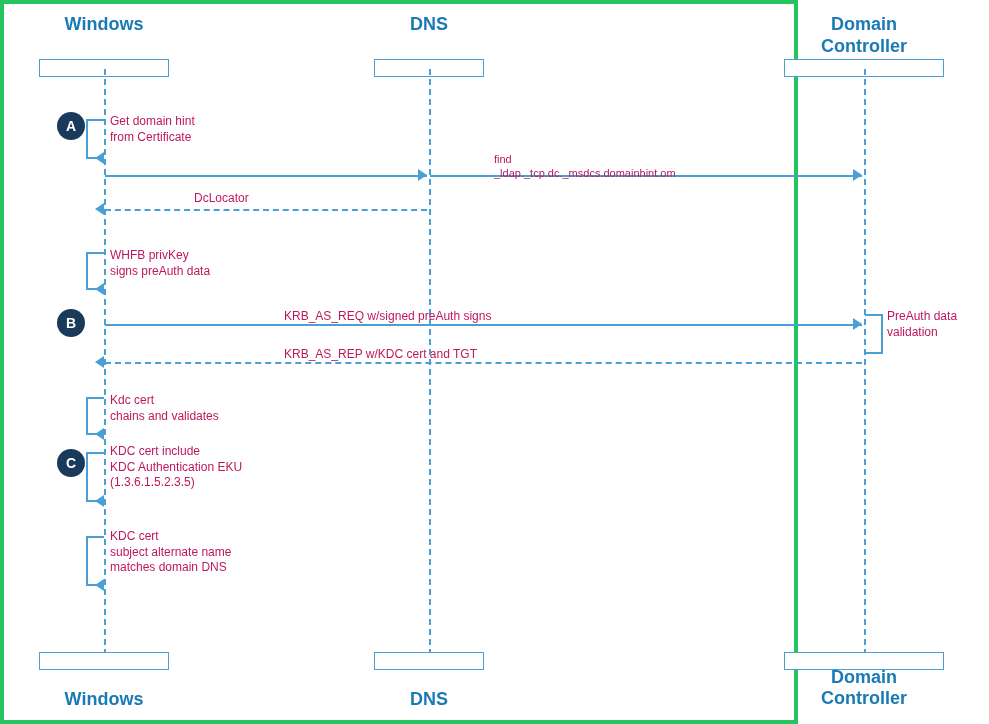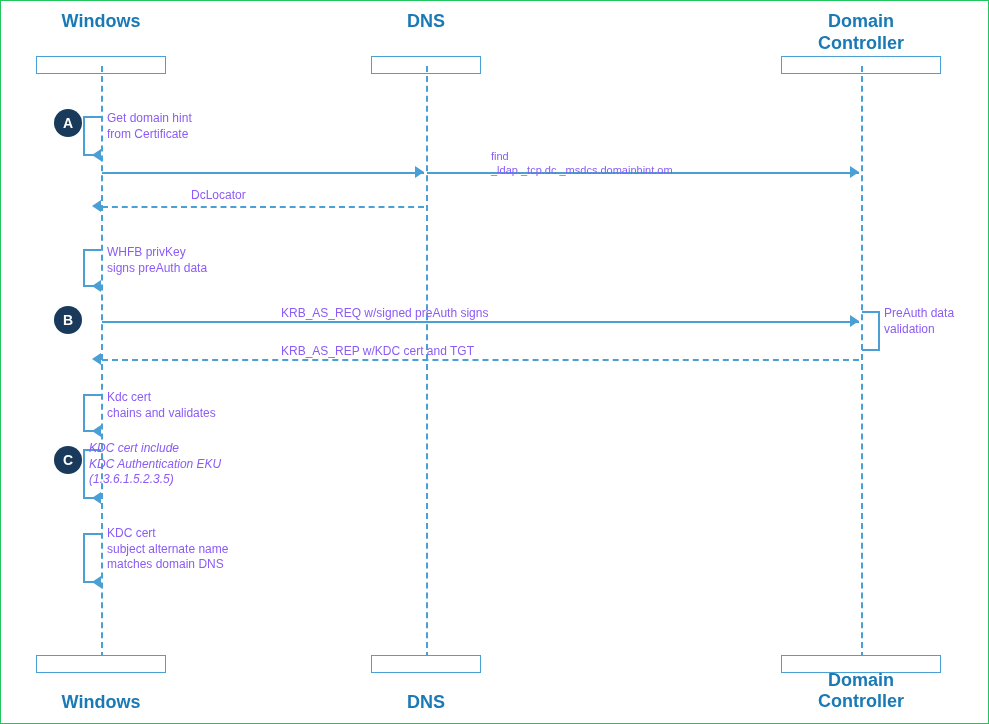--- a/index.html
+++ b/index.html
@@ -6,25 +6,25 @@
     body {
       background: #fff;
       font-family: Arial, sans-serif;
       width: 989px;
       height: 724px;
       overflow: hidden;
       position: relative;
     }
 
     .diagram-container {
-      width: 989px;
+      width: 798px;
       height: 724px;
       position: relative;
       background: #fff;
-      border: 1px solid #22c55e;
+      border: 4px solid #22c55e;
     }
 
     
     .col-header {
       position: absolute;
       top: 10px;
       font-size: 18px;
       font-weight: bold;
       color: #1a7ab5;
       text-align: center;
@@ -86,21 +86,21 @@
       height: 0;
       border-top: 6px solid transparent;
       border-bottom: 6px solid transparent;
       border-right: 9px solid #4a9fd4;
       position: absolute;
     }
 
     .label-text {
       position: absolute;
       font-size: 12px;
-      color: #8b5cf6;
+      color: #be185d;
       line-height: 1.3;
     }
   </style>
 </head>
 <body>
 
 <div class="diagram-container">
 
   <div class="col-header" style="left: 35px; width: 130px; top: 10px;">Windows</div>
   <div class="col-header" style="left: 370px; width: 110px; top: 10px;">DNS</div>
@@ -157,21 +157,21 @@
   <div style="position:absolute; left:82px; top:393px; width:18px; height:38px;
        border:2px solid #4a9fd4; border-right:none;"></div>
   <div class="arrowhead-left" style="left:91px; top:424px;"></div>
   <div class="label-text" style="left:106px; top:389px;">Kdc cert<br>chains and validates</div>
 
   <div class="badge" style="left:53px; top:445px;">C</div>
 
   <div style="position:absolute; left:82px; top:448px; width:18px; height:50px;
        border:2px solid #4a9fd4; border-right:none;"></div>
   <div class="arrowhead-left" style="left:91px; top:491px;"></div>
-  <div class="label-text" style="left:88px; top:440px;font-style:italic;">KDC cert include<br>KDC Authentication EKU<br>(1.3.6.1.5.2.3.5)</div>
+  <div class="label-text" style="left:106px; top:440px;">KDC cert include<br>KDC Authentication EKU<br>(1.3.6.1.5.2.3.5)</div>
 
   <div style="position:absolute; left:82px; top:532px; width:18px; height:50px;
        border:2px solid #4a9fd4; border-right:none;"></div>
   <div class="arrowhead-left" style="left:91px; top:575px;"></div>
   <div class="label-text" style="left:106px; top:525px;">KDC cert<br>subject alternate name<br>matches domain DNS</div>
 
   <div class="participant-box" style="left:35px; bottom:50px; width:130px; height:18px;"></div>
   <div class="participant-box" style="left:370px; bottom:50px; width:110px; height:18px;"></div>
   <div class="participant-box" style="left:780px; bottom:50px; width:160px; height:18px;"></div>
 

